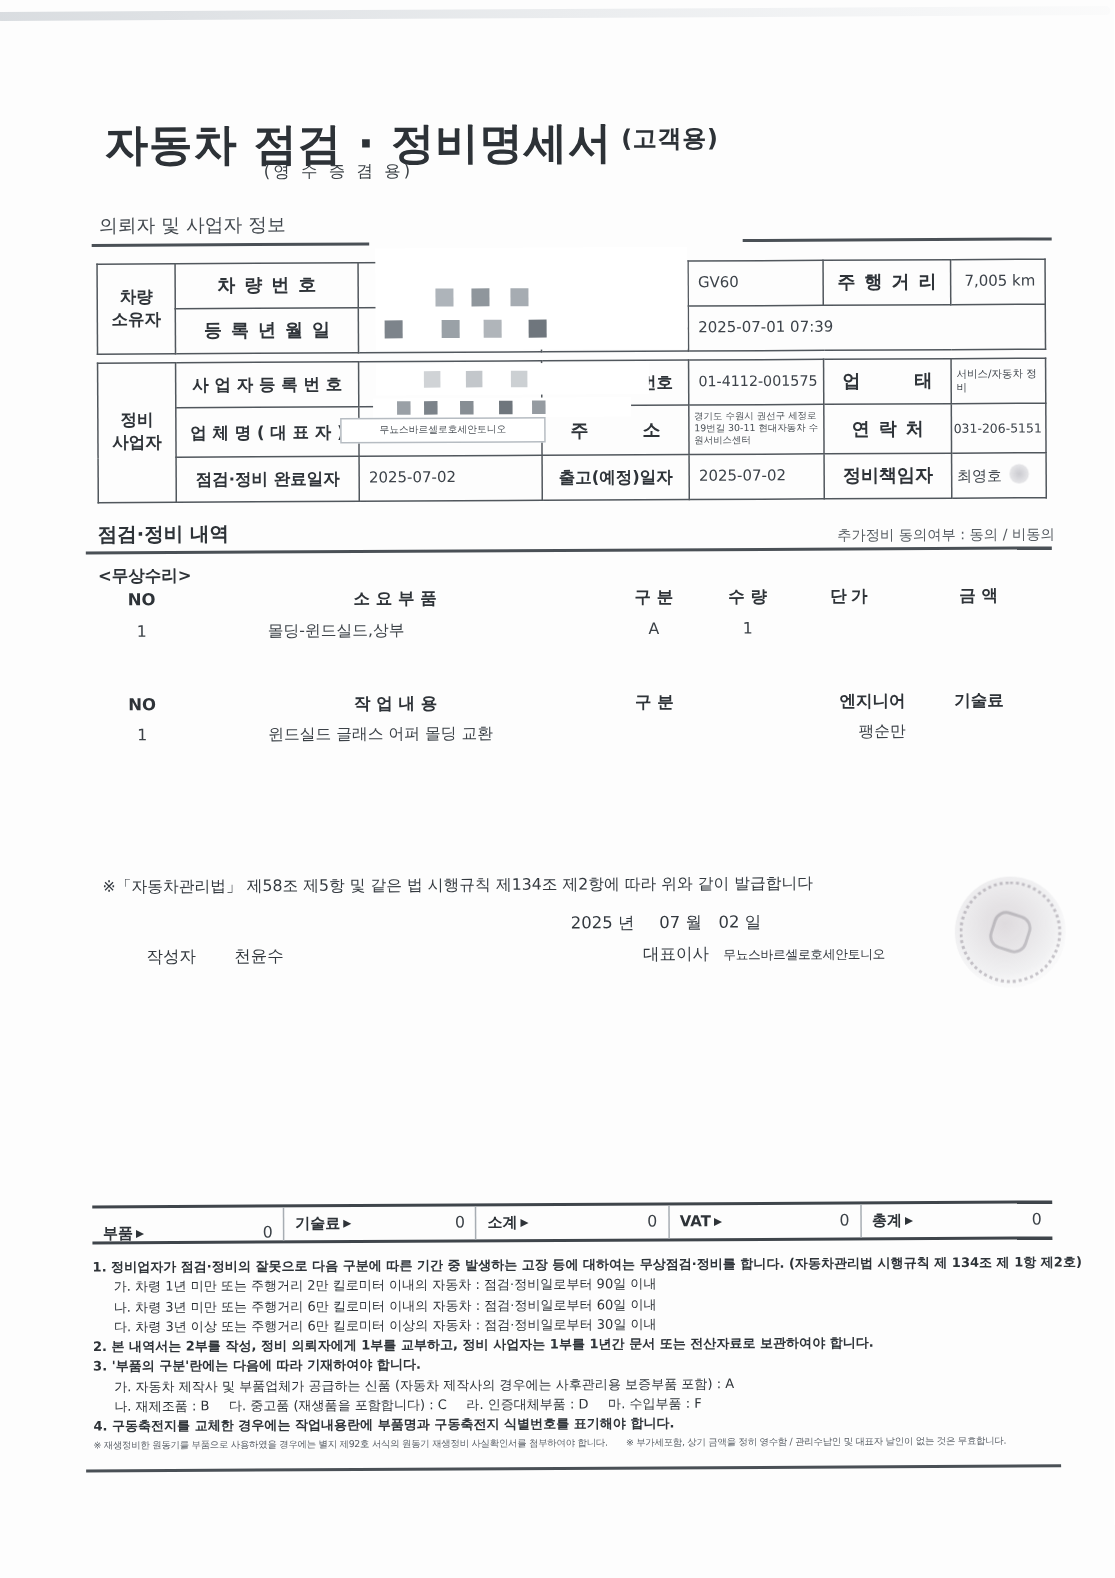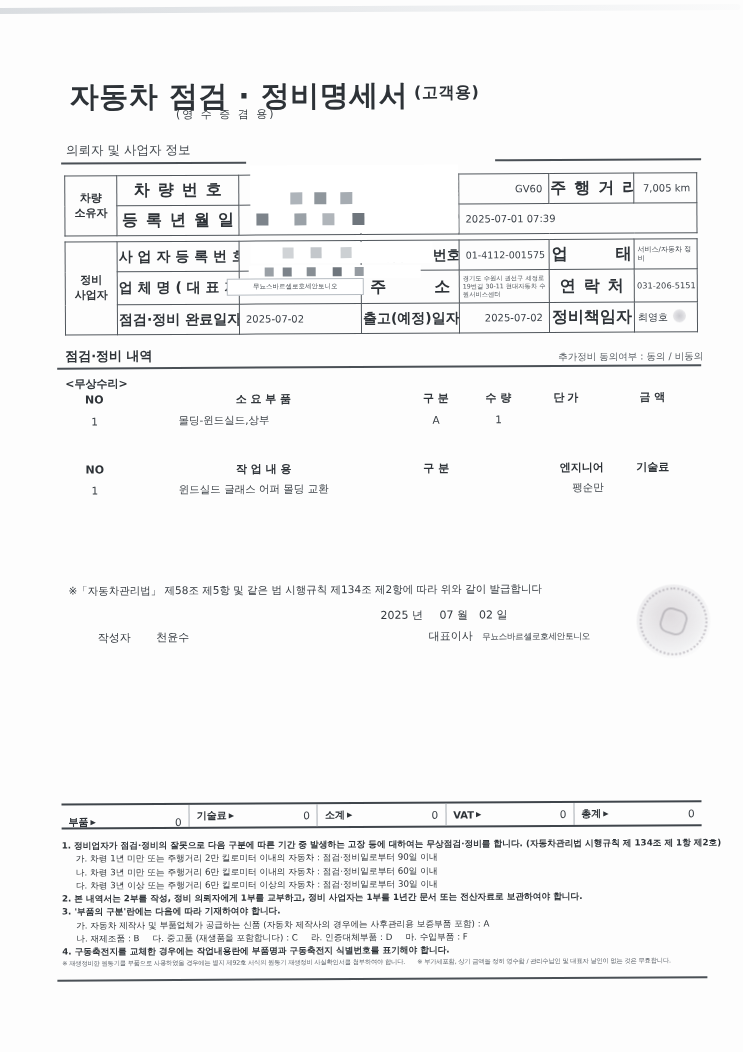--- a/index.html
+++ b/index.html
@@ -20,24 +20,24 @@
 
   
   .logo{left:528px;top:72px;width:184px;text-align:center;}
   .logo .brand{font-size:13px;letter-spacing:7px;color:#1f2428;margin-top:1px;}
   .logo .serial{font-size:9px;letter-spacing:.6px;color:#4a5056;margin-top:3px;}
 
   
   table.info{border-collapse:collapse;table-layout:fixed;border:1.5px solid #454b51;}
   table.info td{border:1px solid #51575d;overflow:hidden;height:27px;}
   td.group{font-weight:bold;font-size:11px;text-align:center;color:#2e3338;line-height:1.35;}
-  td.lbl{font-weight:bold;font-size:16px;text-align:center;color:#2e3338;white-space:nowrap;}
-  td.lbl.sm{font-size:14px;}
+  td.lbl{font-weight:bold;font-size:12px;text-align:center;color:#2e3338;white-space:nowrap;}
+  td.lbl.sm{font-size:11px;}
   td.val{font-size:10px;color:#3d434a;padding:0 6px;white-space:nowrap;}
-  td.val.ctr{text-align:right;}
+  td.val.ctr{text-align:left;}
   td.val.rt{text-align:right;}
   td.val.tiny{font-size:7px;white-space:normal;line-height:1.25;padding:1px 3px;}
   td.val.tiny2{font-size:6.3px;white-space:normal;line-height:1.3;padding:1px 3px;color:#4a5056;}
 
   
   .redact{background:#ffffff;}
   .px{position:absolute;display:block;}
 
   .company-note{border:1px solid #b6bcc2;background:#fff;font-size:6.5px;color:#4a5056;
     display:flex;align-items:center;justify-content:center;white-space:nowrap;}

